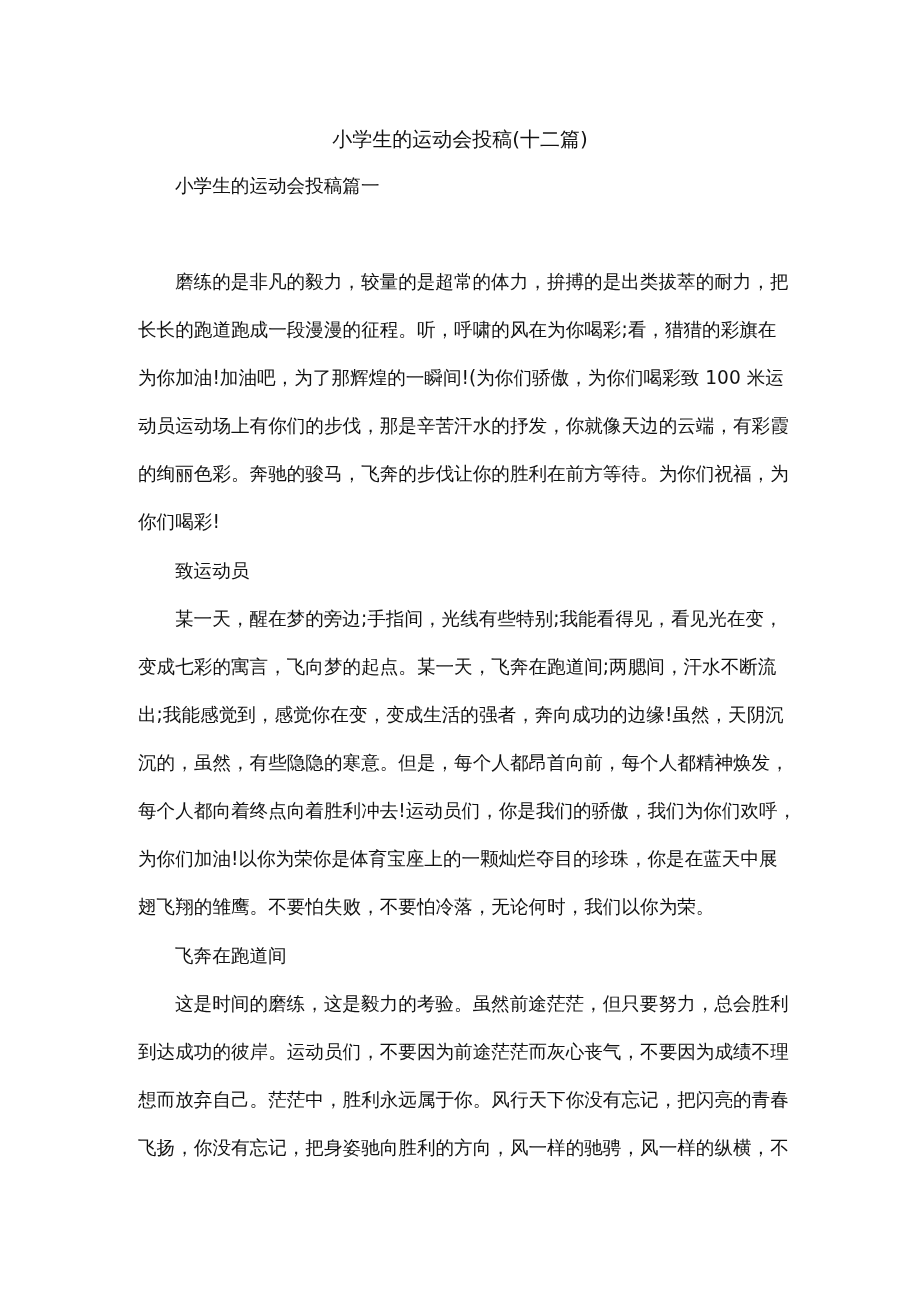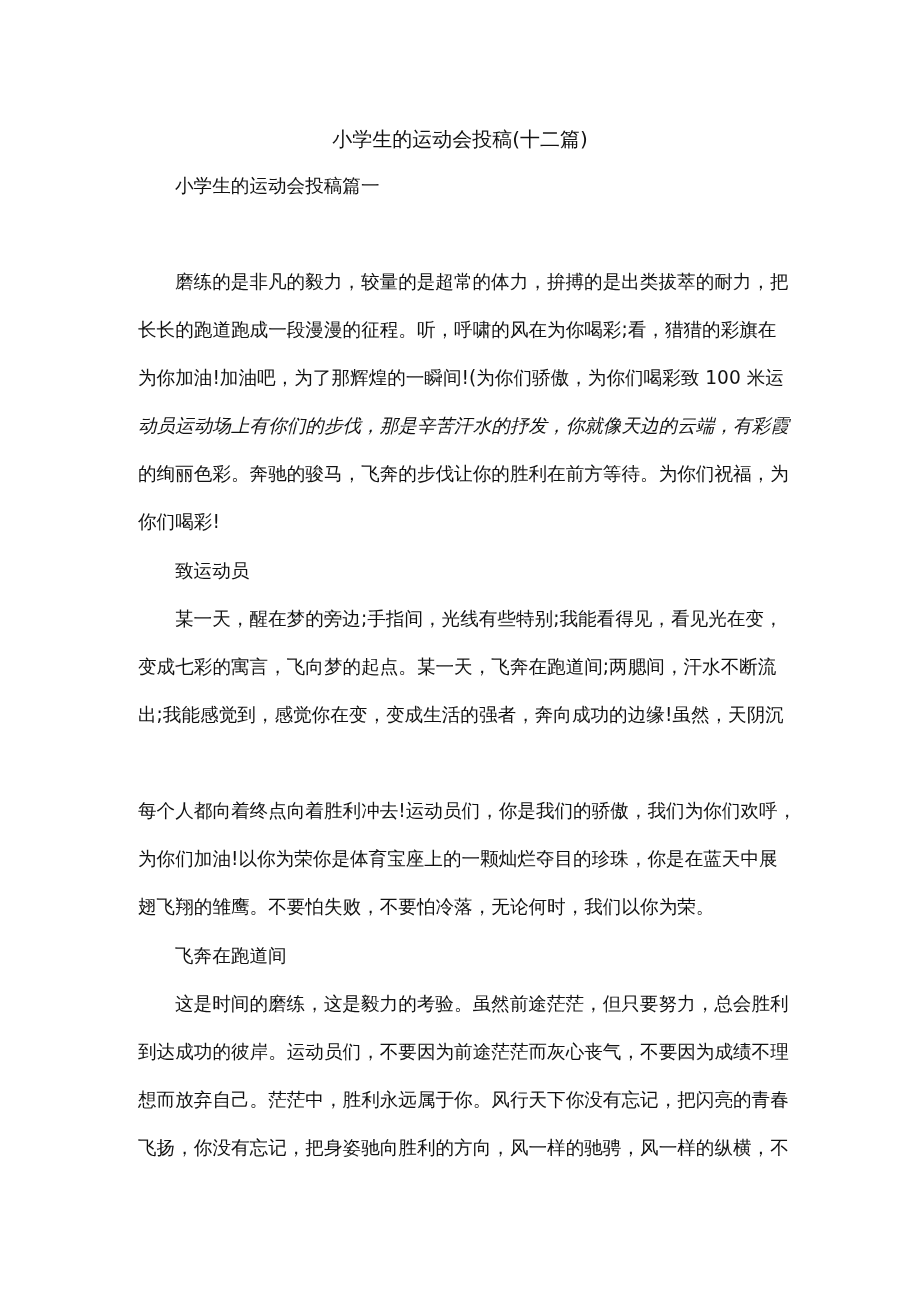--- a/index.html
+++ b/index.html
@@ -51,28 +51,29 @@
 
 <div class="page">
 
   <div class="title" style="top:124px;">小学生的运动会投稿(十二篇)</div>
 
   <div class="line indent" style="top:171px;">小学生的运动会投稿篇一</div>
 
   <div class="line indent" style="top:267px;">磨练的是非凡的毅力，较量的是超常的体力，拚搏的是出类拔萃的耐力，把</div>
   <div class="line" style="top:315px;">长长的跑道跑成一段漫漫的征程。听，呼啸的风在为你喝彩;看，猎猎的彩旗在</div>
   <div class="line" style="top:363px;">为你加油!加油吧，为了那辉煌的一瞬间!(为你们骄傲，为你们喝彩致 100 米运</div>
-  <div class="line" style="top:411px;font-style:italic;">动员运动场上有你们的步伐，那是辛苦汗水的抒发，你就像天边的云端，有彩霞</div>
+  <div class="line" style="top:411px;">动员运动场上有你们的步伐，那是辛苦汗水的抒发，你就像天边的云端，有彩霞</div>
   <div class="line" style="top:459px;">的绚丽色彩。奔驰的骏马，飞奔的步伐让你的胜利在前方等待。为你们祝福，为</div>
   <div class="line" style="top:507px;">你们喝彩!</div>
 
   <div class="line indent" style="top:556px;">致运动员</div>
   <div class="line indent" style="top:604px;">某一天，醒在梦的旁边;手指间，光线有些特别;我能看得见，看见光在变，</div>
   <div class="line" style="top:652px;">变成七彩的寓言，飞向梦的起点。某一天，飞奔在跑道间;两腮间，汗水不断流</div>
   <div class="line" style="top:700px;">出;我能感觉到，感觉你在变，变成生活的强者，奔向成功的边缘!虽然，天阴沉</div>
+  <div class="line" style="top:748px;">沉的，虽然，有些隐隐的寒意。但是，每个人都昂首向前，每个人都精神焕发，</div>
   <div class="line" style="top:796px;">每个人都向着终点向着胜利冲去!运动员们，你是我们的骄傲，我们为你们欢呼，</div>
   <div class="line" style="top:844px;">为你们加油!以你为荣你是体育宝座上的一颗灿烂夺目的珍珠，你是在蓝天中展</div>
   <div class="line" style="top:892px;">翅飞翔的雏鹰。不要怕失败，不要怕冷落，无论何时，我们以你为荣。</div>
 
   <div class="line indent" style="top:941px;">飞奔在跑道间</div>
   <div class="line indent" style="top:989px;">这是时间的磨练，这是毅力的考验。虽然前途茫茫，但只要努力，总会胜利</div>
   <div class="line" style="top:1037px;">到达成功的彼岸。运动员们，不要因为前途茫茫而灰心丧气，不要因为成绩不理</div>
   <div class="line" style="top:1085px;">想而放弃自己。茫茫中，胜利永远属于你。风行天下你没有忘记，把闪亮的青春</div>
   <div class="line" style="top:1133px;">飞扬，你没有忘记，把身姿驰向胜利的方向，风一样的驰骋，风一样的纵横，不</div>
 

